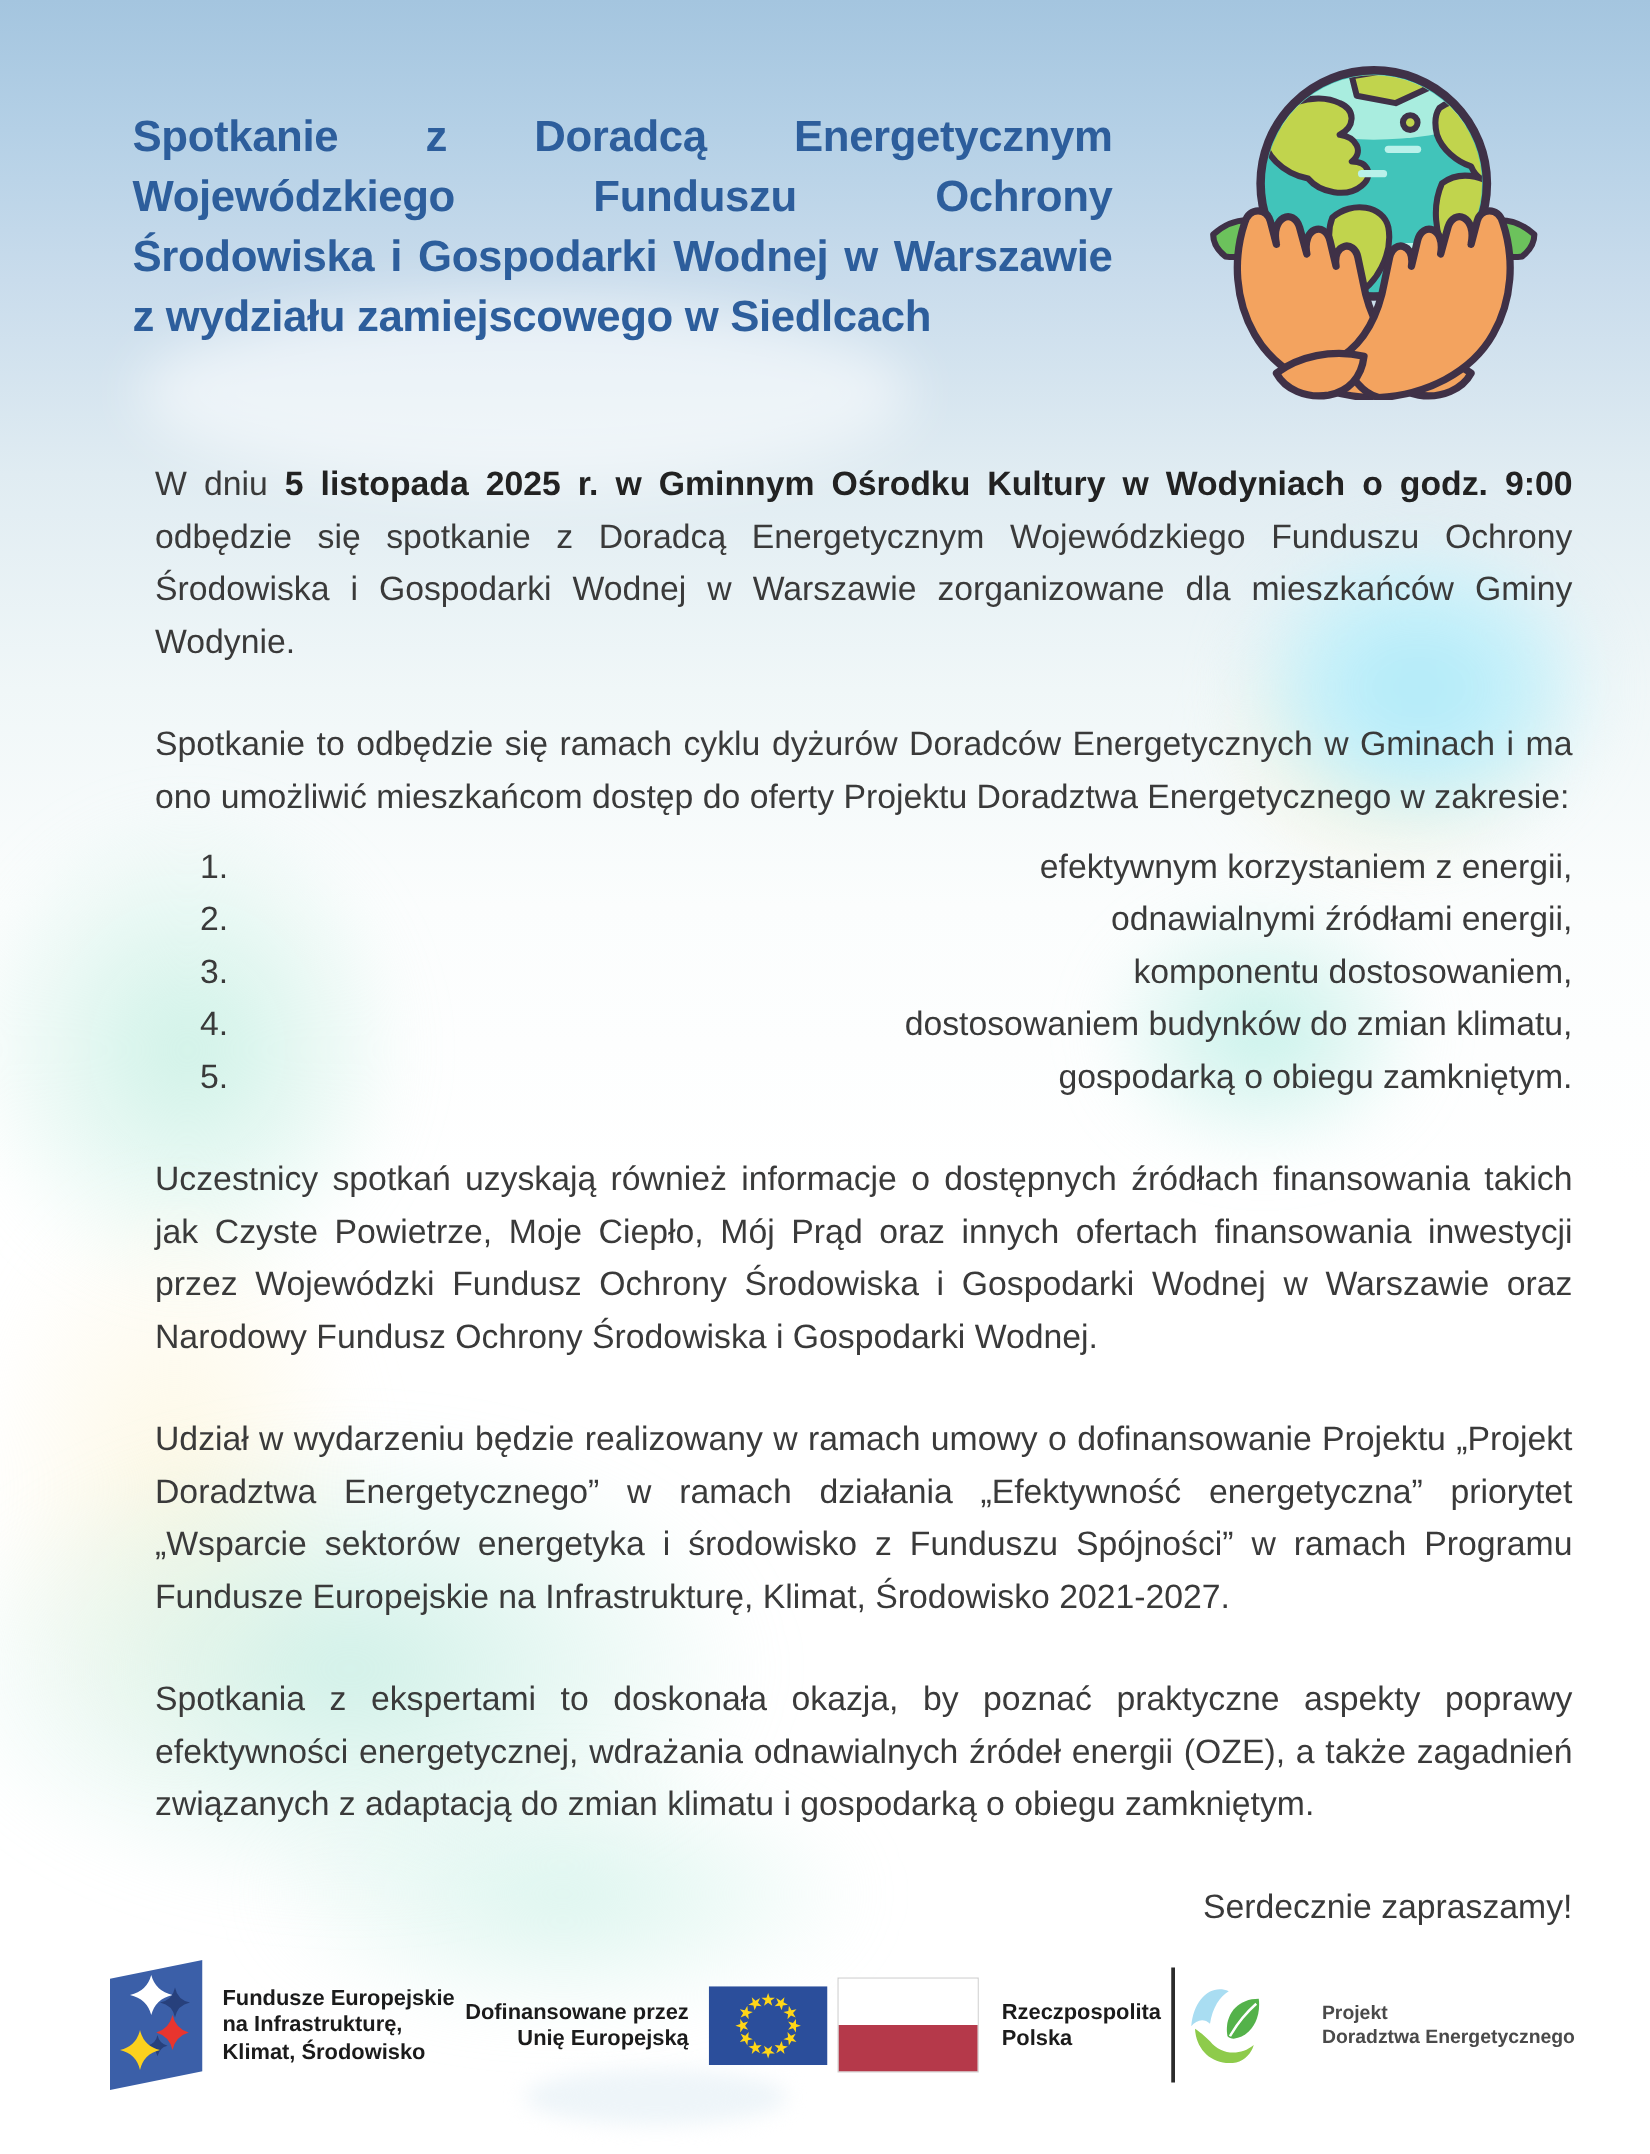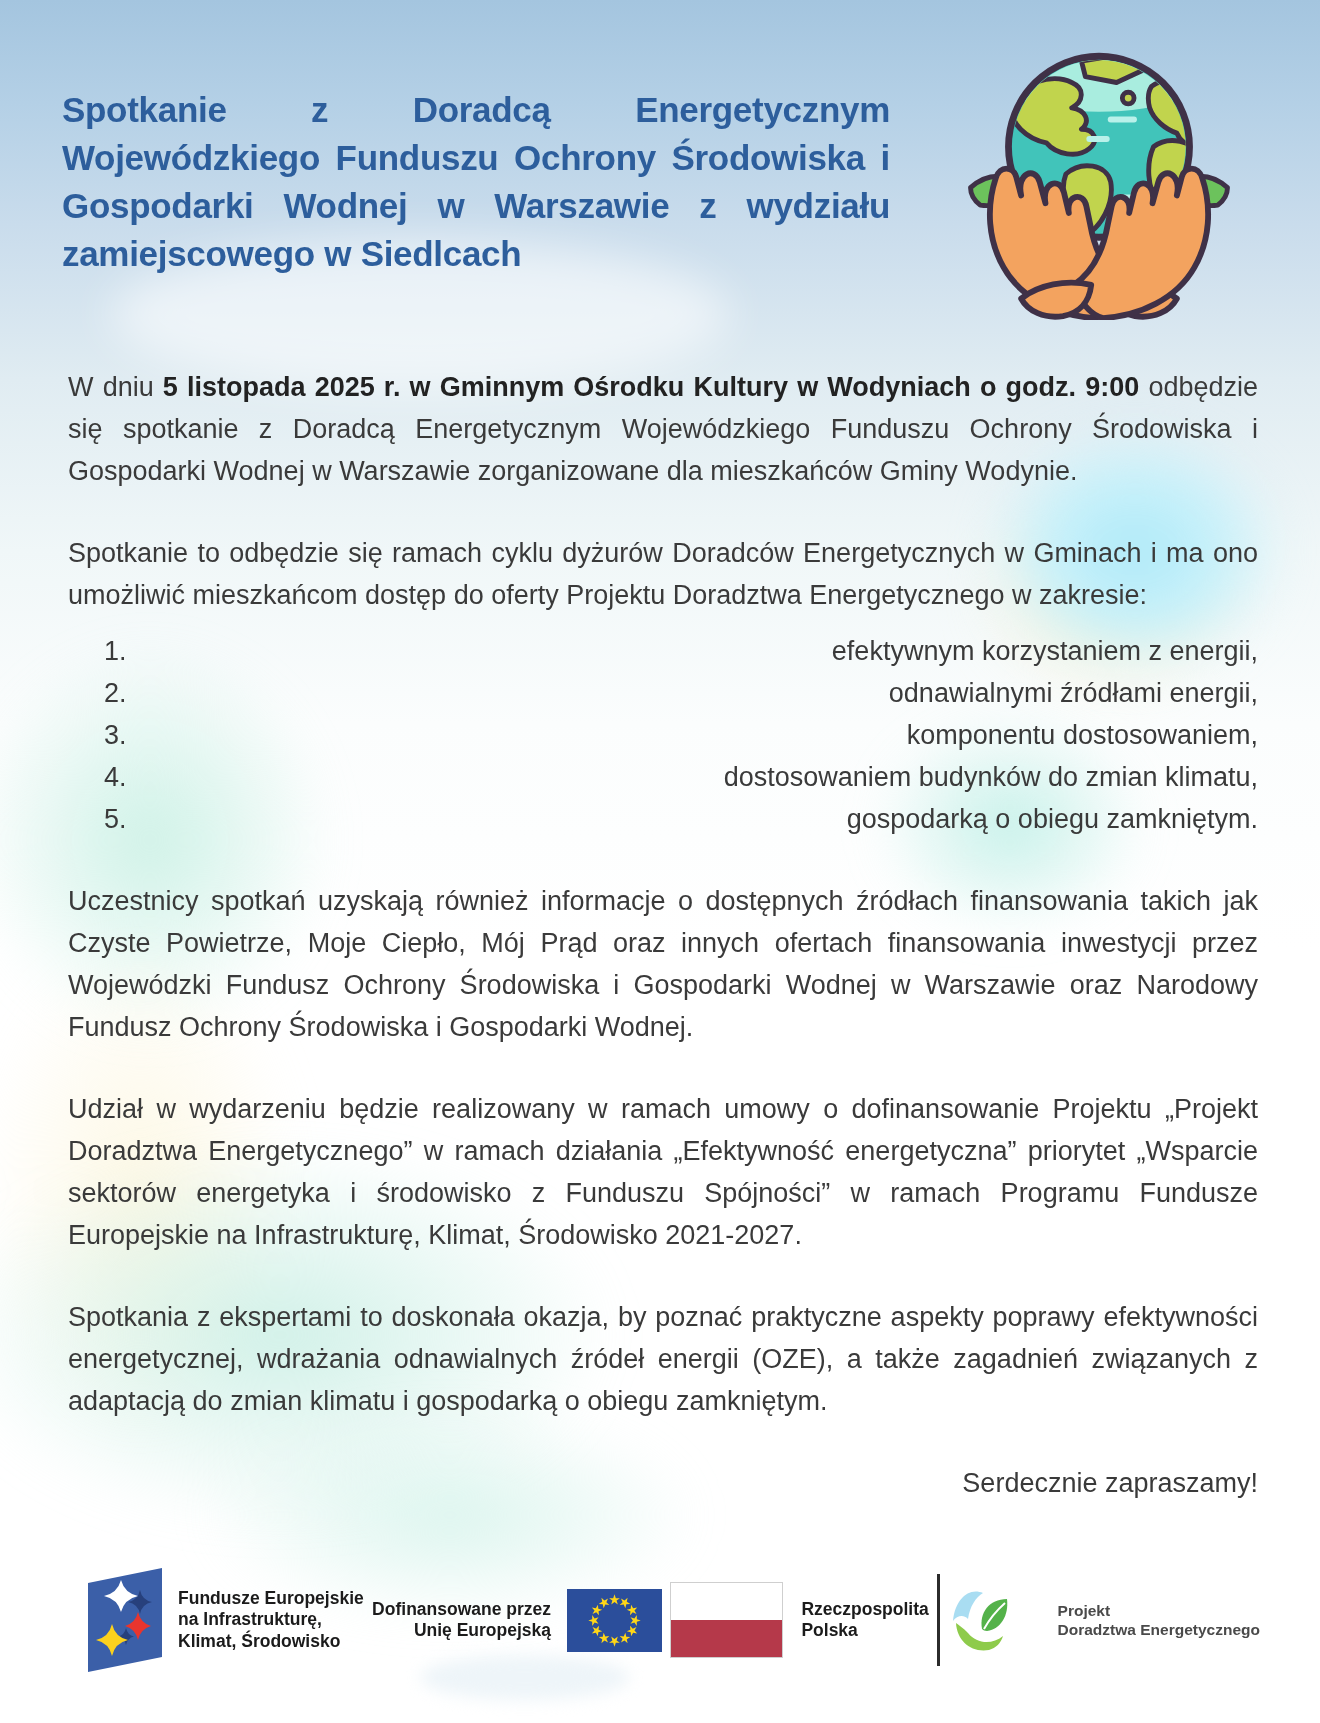--- a/index.html
+++ b/index.html
@@ -7,20 +7,21 @@
   .page {
     position: relative;
     width: 1320px;
     height: 1723px;
     overflow: hidden;
     background: linear-gradient(180deg,
       #a4c5df 0%, #b4d0e6 6%, #c9dcec 13%, #e0ecf2 22%,
       #f0f7f8 32%, #fbfdfd 42%, #ffffff 55%, #ffffff 100%);
     font-family: "Liberation Sans", sans-serif;
     color: #3a3a3a;
+    padding-left: 44px;
   }
   .bg-layer { position:absolute; inset:0; z-index:0; }
   .blob { position:absolute; border-radius:50%; filter: blur(22px); }
   .blob-cloud-title   { left:110px; top:240px; width:620px; height:150px; background:rgba(255,255,255,.55); }
   .blob-right-cream   { left:930px;  top:455px;  width:360px; height:280px; background:radial-gradient(closest-side, rgba(250,242,210,.95), rgba(250,242,210,0) 78%); }
   .blob-right-cyan    { left:985px;  top:425px;  width:300px; height:250px; background:radial-gradient(closest-side, #aeeaf8 0%, #c6f0fa 55%, rgba(198,240,250,0) 100%); }
   .blob-right-teal2   { left:840px;  top:690px;  width:340px; height:270px; background:radial-gradient(closest-side, rgba(188,238,229,.85), rgba(188,238,229,0) 80%); }
   .blob-left-mint     { left:-70px;  top:600px;  width:440px; height:480px; background:radial-gradient(closest-side, rgba(201,240,228,.9), rgba(201,240,228,0) 82%); }
   .blob-left-cream    { left:-60px;  top:880px;  width:400px; height:620px; background:radial-gradient(closest-side, rgba(252,244,214,.65), rgba(252,244,214,0) 80%); }
   .blob-bottom-left   { left:-130px; top:1100px; width:820px; height:470px; background:radial-gradient(closest-side, rgba(197,237,226,.8), rgba(197,237,226,0) 82%); }
@@ -36,21 +37,21 @@
     flex: 1; margin: 0;
     font-size: 35px; line-height: 48px; font-weight: bold;
     color: #2d5e9c; text-align: justify; letter-spacing: -0.3px;
   }
   .earth-wrap { flex: none; width: 282px; height: 292px; margin-top: -58px; }
   .earth-wrap svg { width: 100%; height: 100%; display:block; }
 
   .content {
     position: relative; z-index: 1;
     padding: 0 62px 0 68px;
-    font-size: 27px; line-height: 42px; text-align: justify;
+    font-size: 27px; line-height: 42px; text-align: justify; margin-left: 12px;
   }
   .content p { margin: 40px 0 0 0; }
   .content p.first { margin-top: 46px; }
   .content strong { font-weight: bold; color: #222; }
   .content ol { margin: 14px 0 0 0; padding-left: 66px; }
   .content ol li { text-align: right; }
   .closing { text-align: right; }
 
   .footer {
     position: absolute; left: 4px; right: 0; top: 1572px; z-index: 1;

